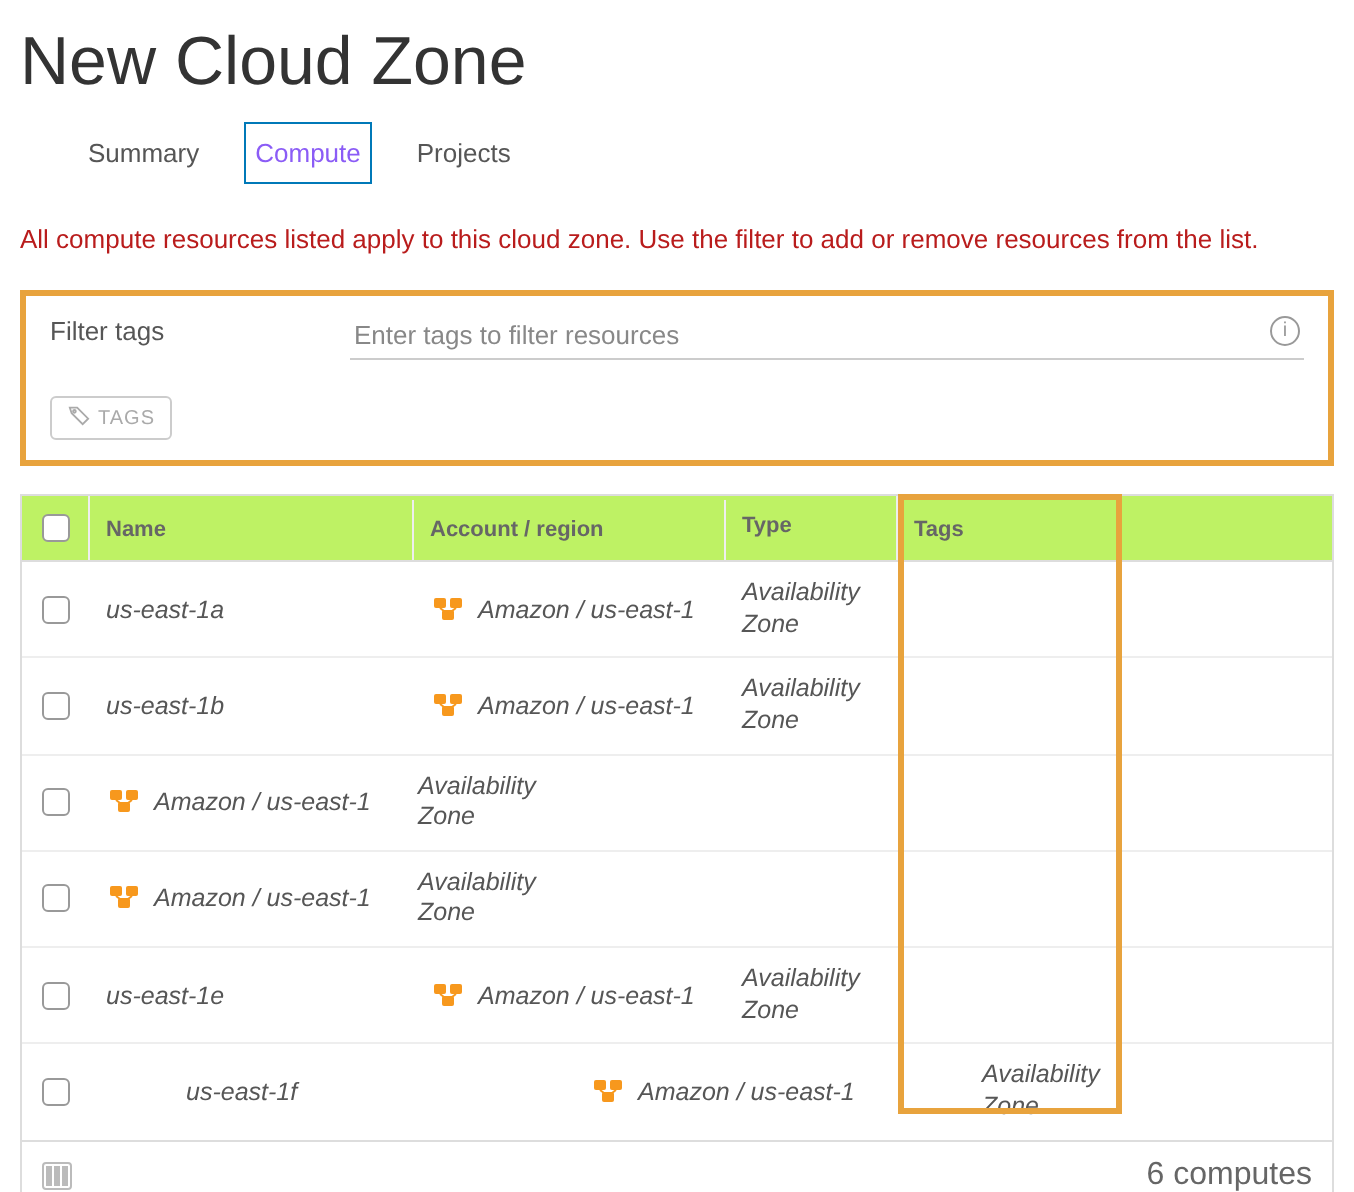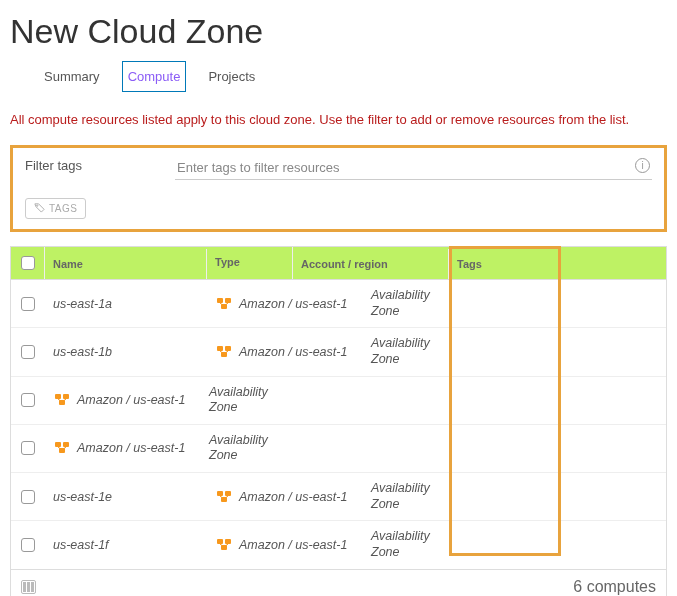--- a/index.html
+++ b/index.html
@@ -114,21 +114,21 @@
   }
   .grid-row {
     display: flex;
     align-items: stretch;
     border-bottom: 1px solid #eee;
     font-size: 12.5px;
     color: #565656;
     min-height: 44px;
     font-style: italic;
   }
-  .grid-row:last-of-type { border-bottom: 1px solid #ddd; }
+  .grid-row:last-of-type { border-bottom: 1px solid #ddd; gap: 40px; }
   .col {
     padding: 8px 8px;
     display: flex;
     align-items: center;
   }
   .grid-header .col {
     padding-top: 9px;
     padding-bottom: 9px;
     border-right: 1px solid #eee;
   }
@@ -208,22 +208,22 @@
   </div>
 
   <div class="datagrid">
     <div class="tags-highlight"></div>
 
     <div class="grid-header">
       <div class="col col-cb">
         <div class="checkbox"></div>
       </div>
       <div class="col col-name">Name</div>
+      <div class="col col-acct">Account / region</div>
       <div class="col col-type">Type</div>
-      <div class="col col-acct">Account / region</div>
       <div class="col col-tags">Tags</div>
       <div class="col col-rest"></div>
     </div>
 
     <div id="grid-body">
         <div class="grid-row">
           <div class="col col-cb">
             <div class="checkbox"></div>
           </div>
           <div class="col col-name">us-east-1a</div>

